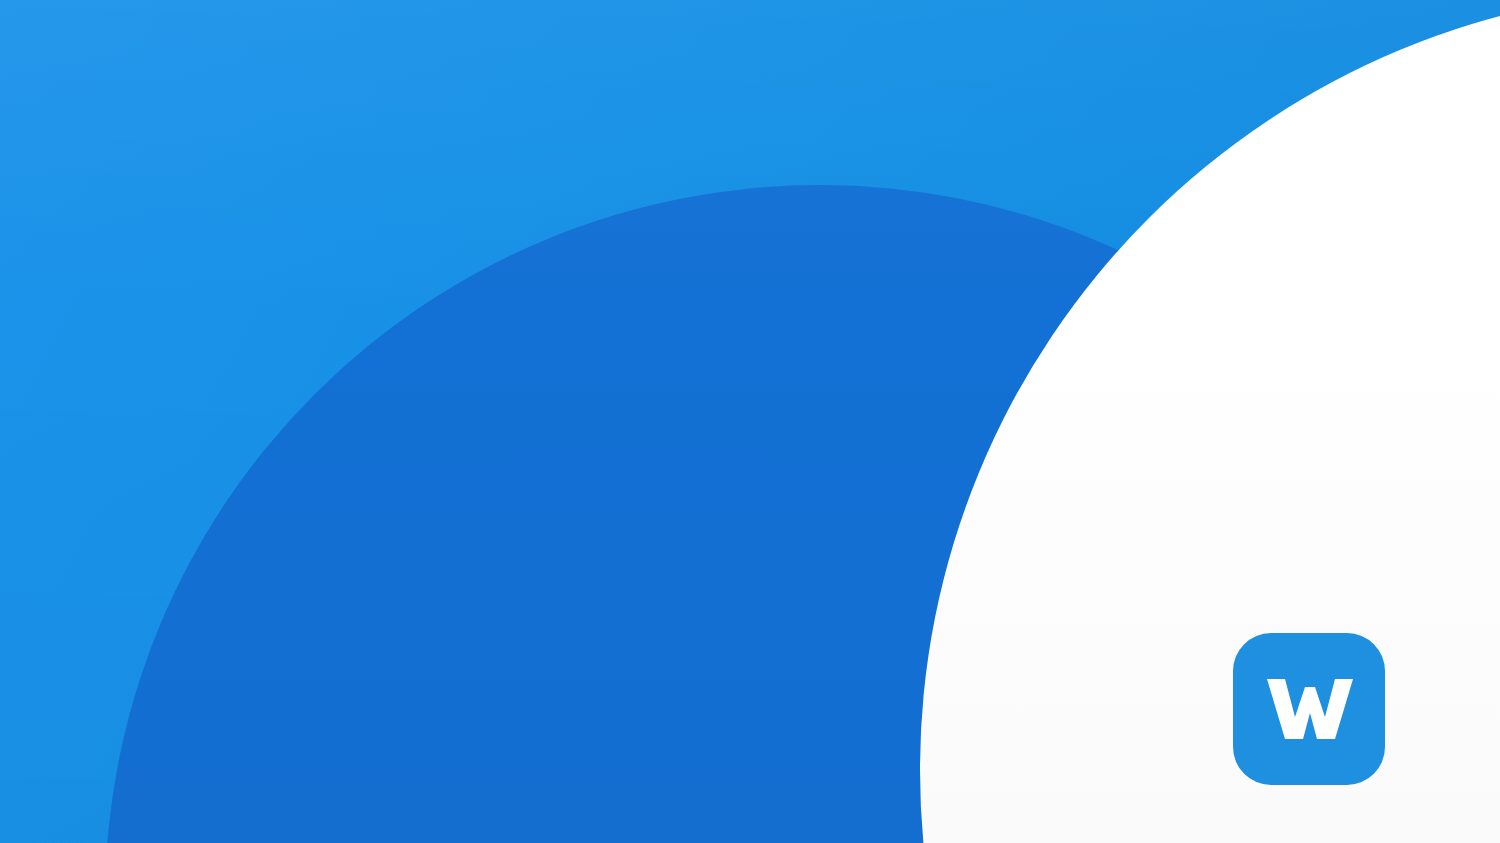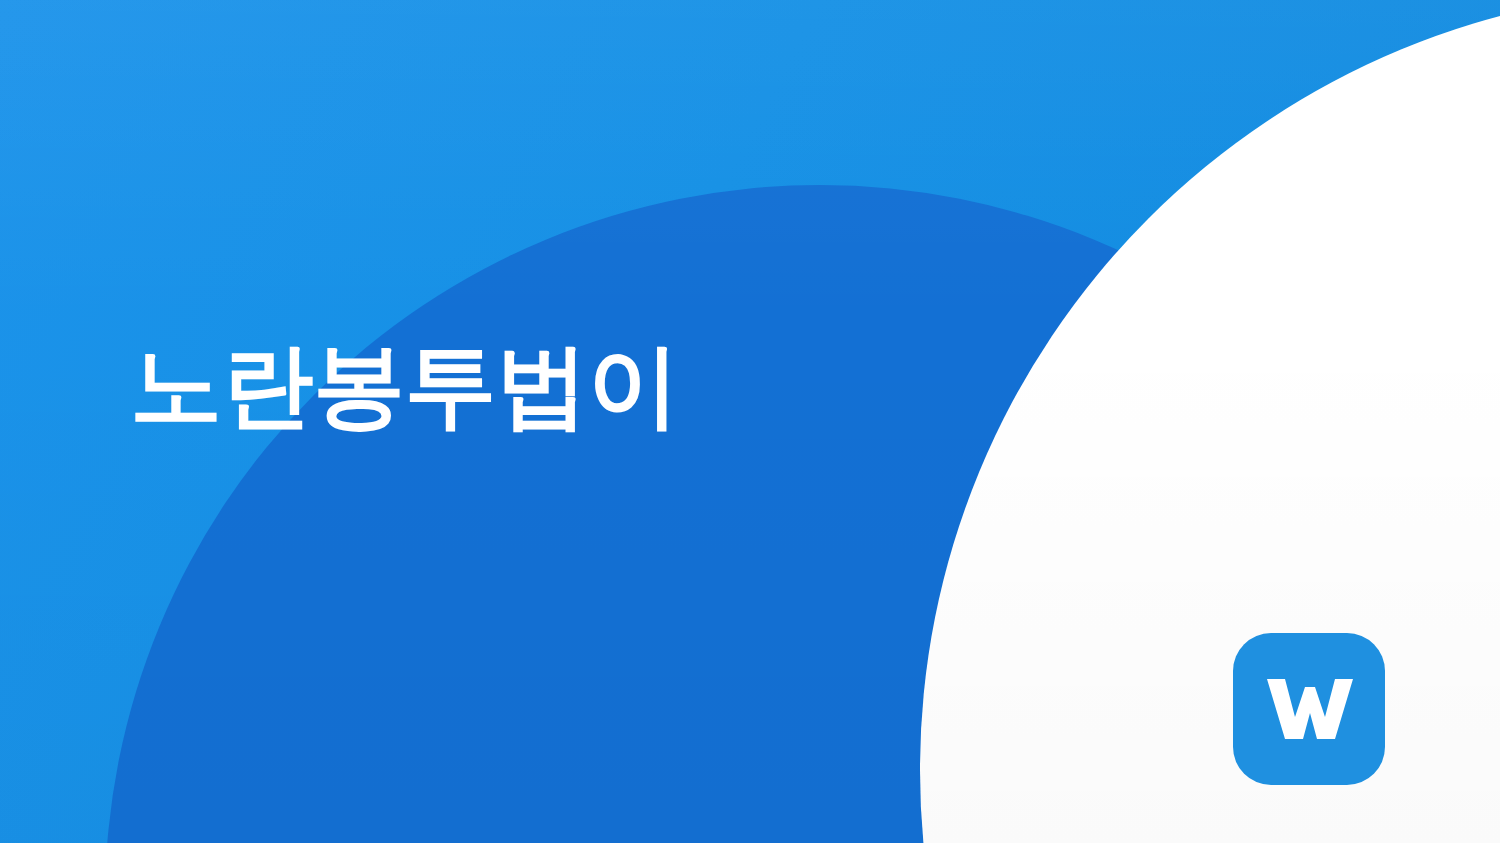--- a/index.html
+++ b/index.html
@@ -89,21 +89,20 @@
 <body>
 
 <div id="card">
 
   <div class="bg-base"></div>
   <div class="shape-dark-circle"></div>
   <div class="shape-white-circle"></div>
   <div class="bg-sheen"></div>
 
   <div class="headline">
-    <span class="headline-line">노란봉투법이</span>
   </div>
 
   <div class="logo">
     <span>
       <svg width="92" height="72" viewBox="0 0 92 72" aria-hidden="true">
         <path d="M4 6 L22 6 L32 44 L42 14 L52 14 L62 44 L72 6 L90 6 L72 66 L54 66 L47 40 L40 66 L22 66 Z" fill="#ffffff"></path>
       </svg>
     </span>
   </div>
 

